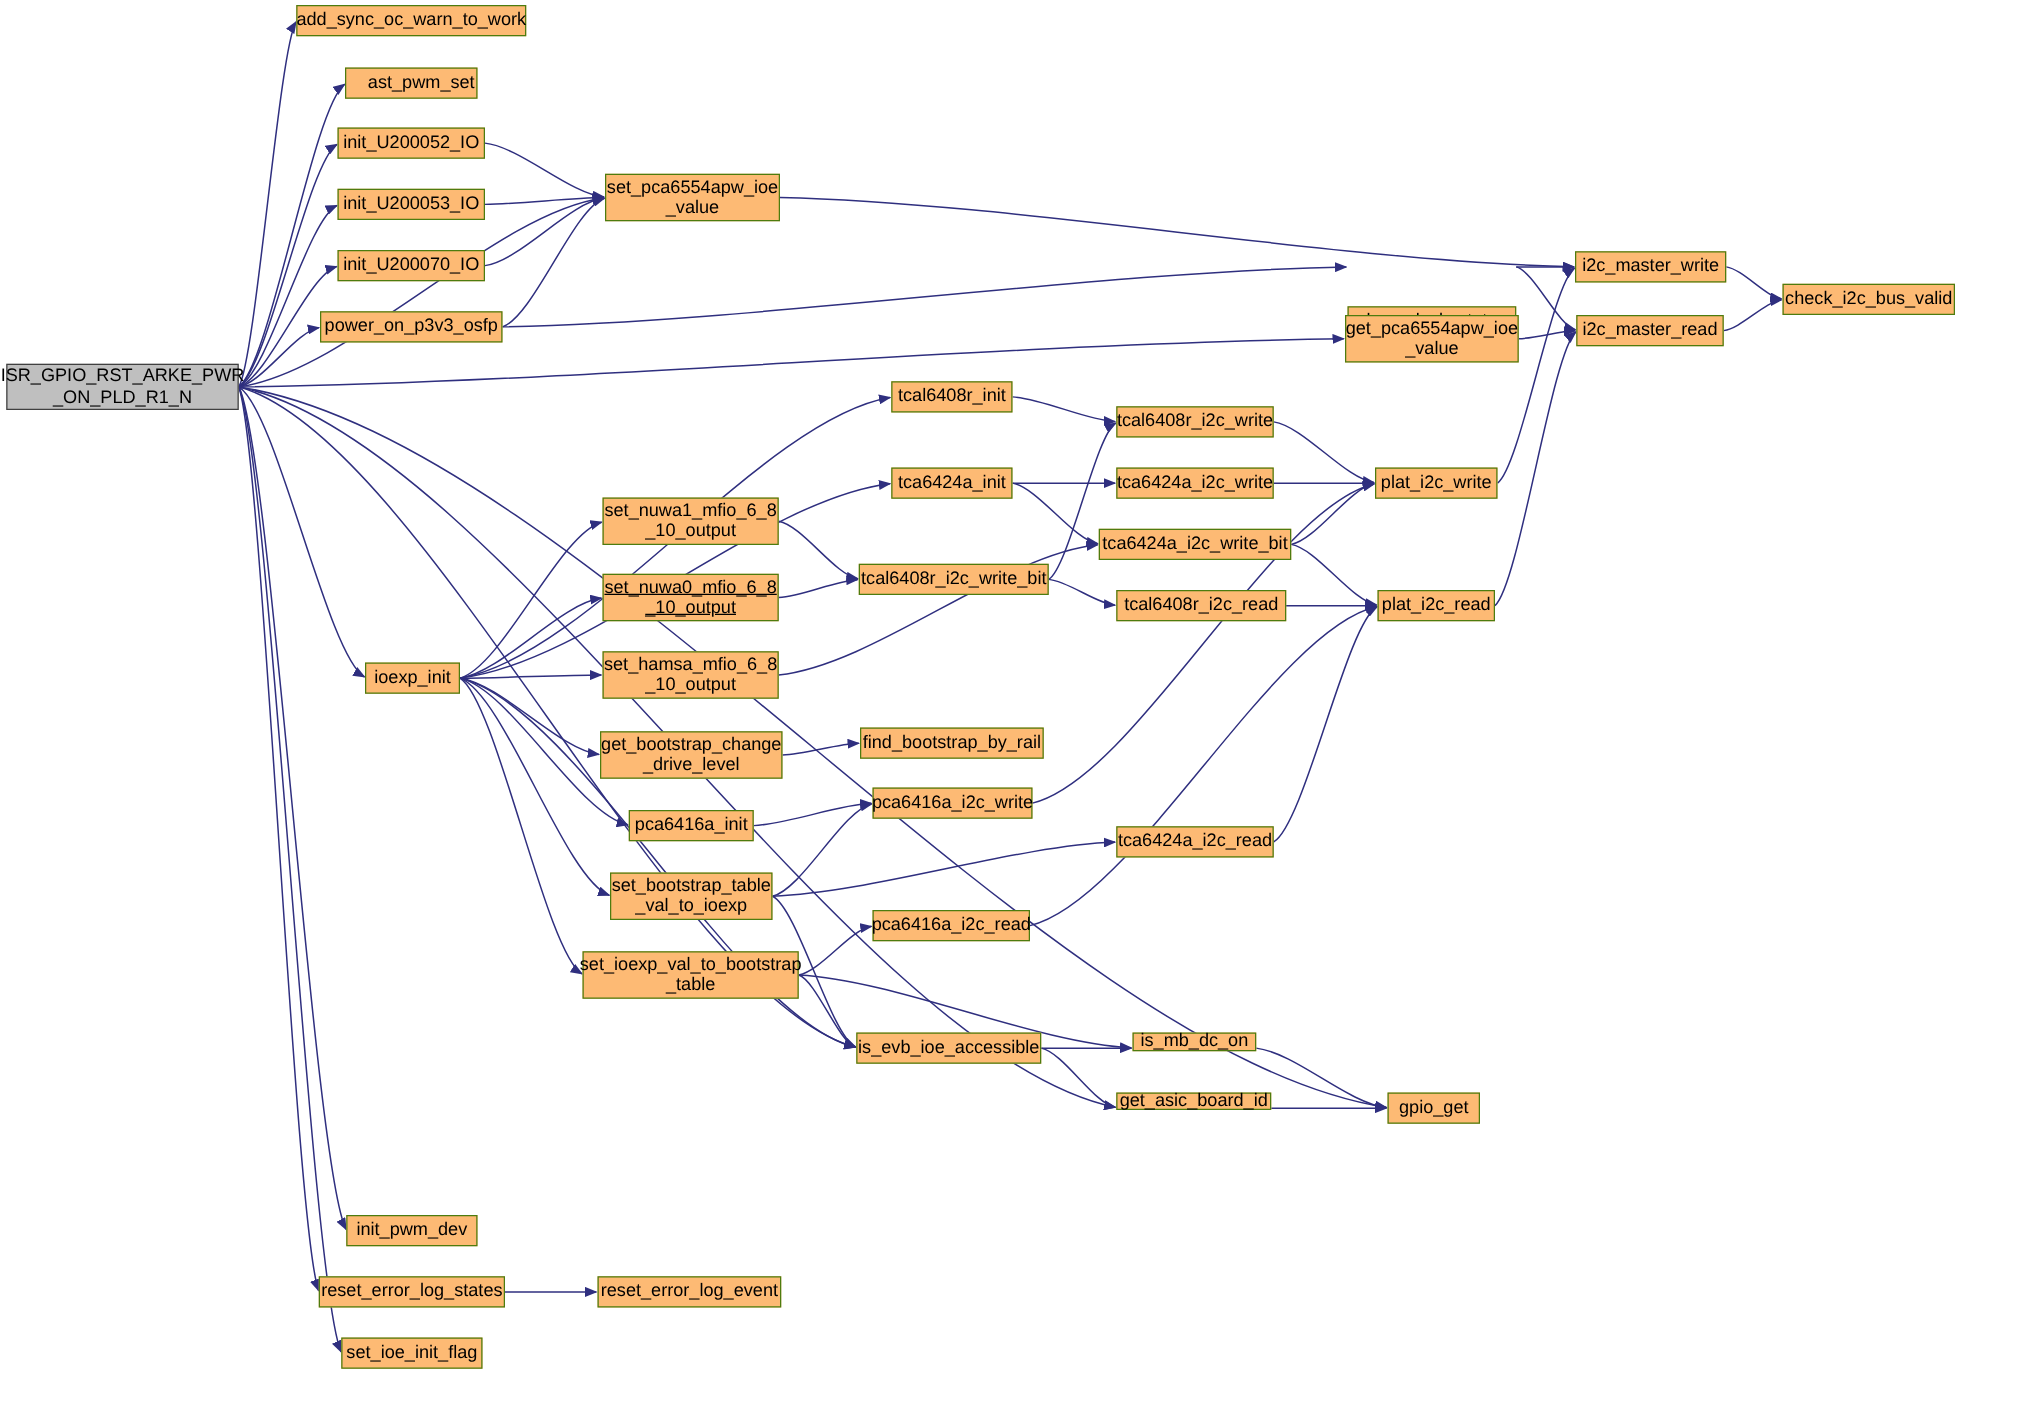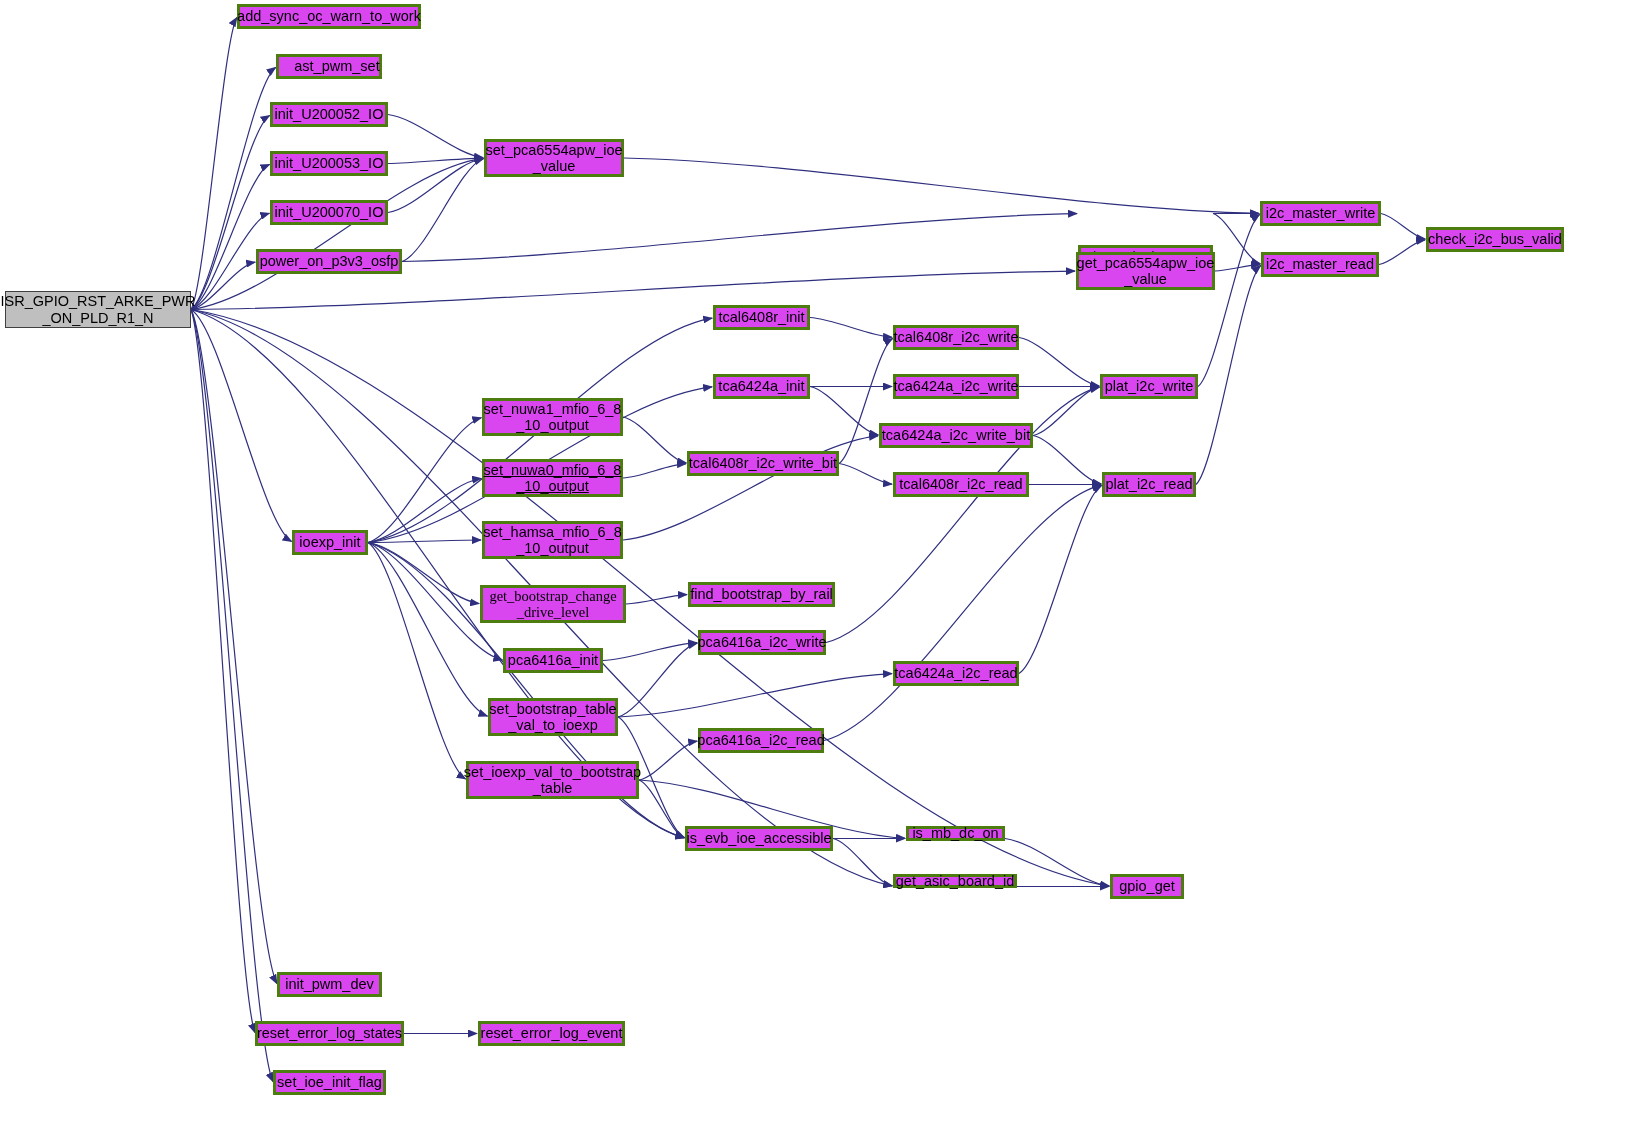--- a/index.html
+++ b/index.html
@@ -13,22 +13,22 @@
   }
   #edge-layer{
     position:absolute;
     left:0; top:0;
     width:1627px; height:1141px;
     pointer-events:none;
   }
   .node{
     position:absolute;
     box-sizing:border-box;
-    border:3px solid #4d7c0f;
-    background:#d946ef;
+    border:1px solid #4d7c0f;
+    background:#fdba74;
     color:#000000;
     font-size:14.5px;
     line-height:16.5px;
     display:flex;
     align-items:center;
     justify-content:center;
     text-align:center;
     white-space:pre;
     letter-spacing:0px;
     z-index:5;
@@ -144,21 +144,21 @@
 _10_output</div>
       <div class="node" style="left: 482px; top: 521px; width: 141px; height: 38px;">set_hamsa_mfio_6_8
 _10_output</div>
       <div class="node" style="left: 687px; top: 451px; width: 152px; height: 25px;">tcal6408r_i2c_write_bit</div>
       <div class="node" style="left: 893px; top: 325px; width: 126px; height: 25px;">tcal6408r_i2c_write</div>
       <div class="node" style="left: 893px; top: 374px; width: 126px; height: 25px;">tca6424a_i2c_write</div>
       <div class="node" style="left: 879px; top: 423px; width: 154px; height: 25px;">tca6424a_i2c_write_bit</div>
       <div class="node" style="left: 893px; top: 472px; width: 136px; height: 25px;">tcal6408r_i2c_read</div>
       <div class="node" style="left: 1100px; top: 374px; width: 98px; height: 25px;">plat_i2c_write</div>
       <div class="node" style="left: 1102px; top: 472px; width: 94px; height: 25px;">plat_i2c_read</div>
-      <div class="node" style="left: 480px; top: 585px; width: 146px; height: 38px; font-family: Liberation Serif, serif;">get_bootstrap_change
+      <div class="node" style="left: 480px; top: 585px; width: 146px; height: 38px;">get_bootstrap_change
 _drive_level</div>
       <div class="node" style="left: 688px; top: 582px; width: 147px; height: 25px;">find_bootstrap_by_rail</div>
       <div class="node" style="left: 503px; top: 648px; width: 100px; height: 25px;">pca6416a_init</div>
       <div class="node" style="left: 698px; top: 630px; width: 128px; height: 25px;">pca6416a_i2c_write</div>
       <div class="node" style="left: 488px; top: 698px; width: 130px; height: 38px;">set_bootstrap_table
 _val_to_ioexp</div>
       <div class="node" style="left: 893px; top: 661px; width: 126px; height: 25px;">tca6424a_i2c_read</div>
       <div class="node" style="left: 698px; top: 728px; width: 126px; height: 25px;">pca6416a_i2c_read</div>
       <div class="node" style="left: 466px; top: 761px; width: 173px; height: 38px;">set_ioexp_val_to_bootstrap
 _table</div>

